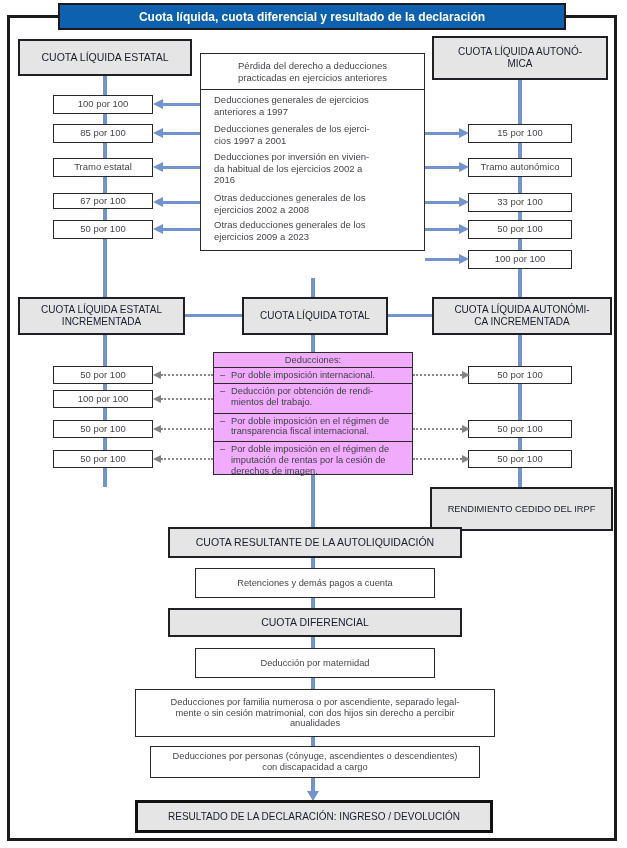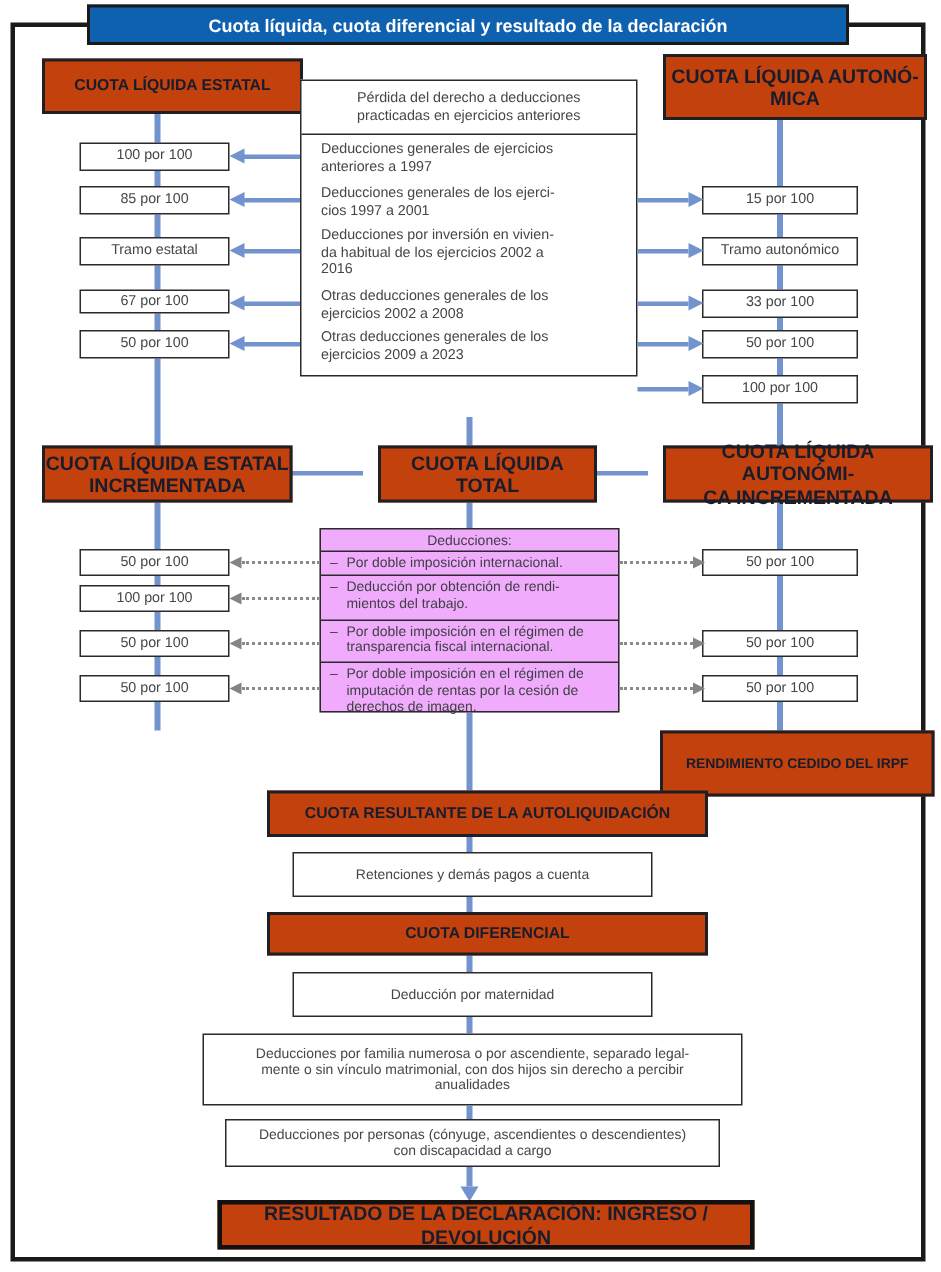--- a/index.html
+++ b/index.html
@@ -6,27 +6,27 @@
   #page{position:relative;width:627px;height:848px;background:#ffffff;
         font-family:"Liberation Sans",sans-serif;overflow:hidden;}
   .abs{position:absolute;box-sizing:border-box;}
   
   .frame{border:3px solid #1a1a1a;}
   
   .titlebar{background:#0e61ae;border:2px solid #1a1a1a;color:#ffffff;
             font-weight:bold;font-size:12px;display:flex;align-items:center;
             justify-content:center;text-align:center;}
   
-  .bluebox{background:#c2410c;border:2px solid #1f2026;color:#181c2c;font-weight:bold;
+  .bluebox{background:#e5e5e5;border:2px solid #1f2026;color:#181c2c;font-weight:normal;
            display:flex;align-items:center;justify-content:center;text-align:center;
-           white-space:pre-line;line-height:1.18;margin-left:10px;}
+           white-space:pre-line;line-height:1.18;}
   .whitebox{background:#ffffff;border:1.5px solid #2a2a2a;color:#45464a;
             display:flex;align-items:center;justify-content:center;text-align:center;
             white-space:pre-line;line-height:1.15;}
-  .fs95{font-size:9.5px;} .fs93{font-size:9.3px;} .fs10{font-size:13px;}
+  .fs95{font-size:9.5px;} .fs93{font-size:9.3px;} .fs10{font-size:10px;}
   .fs105{font-size:10.5px;}
   
   .vline,.hline{background:#7393ce;}
   
   .ah-left{width:0;height:0;border-top:5px solid transparent;border-bottom:5px solid transparent;
            border-right:10px solid #7393ce;}
   .ah-right{width:0;height:0;border-top:5px solid transparent;border-bottom:5px solid transparent;
             border-left:10px solid #7393ce;}
   .ah-down{width:0;height:0;border-left:6px solid transparent;border-right:6px solid transparent;
            border-top:10px solid #7393ce;}
@@ -193,19 +193,19 @@
   <div class="abs dotline" style="left:413px;top:458px;width:49px;"></div>
   <div class="abs dh-right" style="left:462px;top:455px;"></div>
 
   <div class="abs bluebox fs93" style="left:430px;top:487px;width:183px;height:44px;">RENDIMIENTO CEDIDO DEL IRPF</div>
 
   <div class="abs bluebox fs105" style="left:168px;top:527px;width:294px;height:31px;">CUOTA RESULTANTE DE LA AUTOLIQUIDACIÓN</div>
   <div class="abs whitebox fs93" style="left:195px;top:568px;width:240px;height:30px;">Retenciones y demás pagos a cuenta</div>
   <div class="abs whitebox fs93" style="left:195px;top:648px;width:240px;height:30px;">Deducción por maternidad</div>
   <div class="abs bluebox fs105" style="left:168px;top:608px;width:294px;height:29px;">CUOTA DIFERENCIAL</div>
   <div class="abs whitebox fs93" style="left:135px;top:689px;width:360px;height:48px;">Deducciones por familia numerosa o por ascendiente, separado legal-
-mente o sin vínculo matrimonial, con dos hijos sin derecho a percibir
+mente o sin cesión matrimonial, con dos hijos sin derecho a percibir
 anualidades</div>
   <div class="abs whitebox fs93" style="left:150px;top:746px;width:330px;height:32px;">Deducciones por personas (cónyuge, ascendientes o descendientes)
 con discapacidad a cargo</div>
   <div class="abs bluebox fs10" style="left:135px;top:800px;width:358px;height:33px;border:3px solid #111111;">RESULTADO DE LA DECLARACIÓN: INGRESO / DEVOLUCIÓN</div>
 
 </div>
 
 </body></html>

